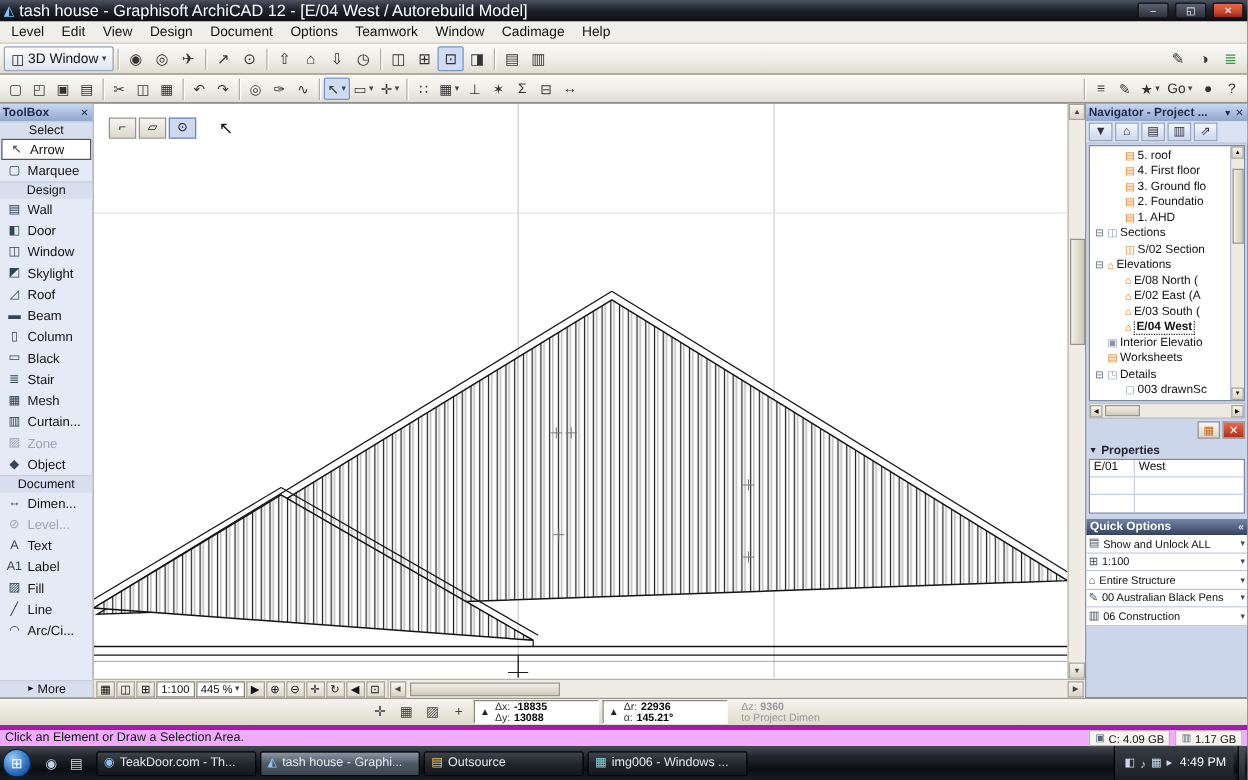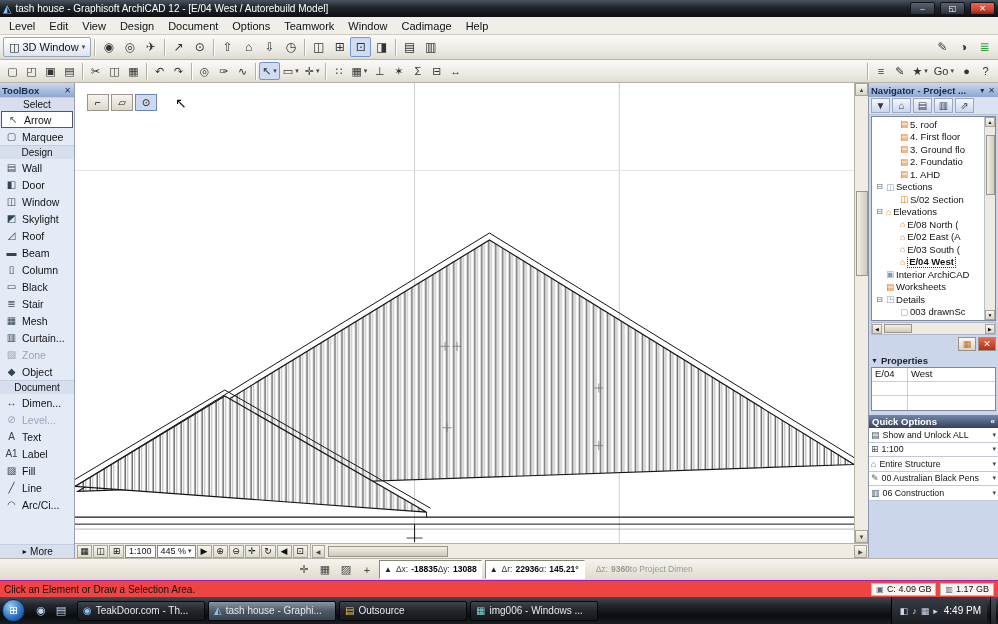--- a/index.html
+++ b/index.html
@@ -9,21 +9,21 @@
  --tree_icon_orange:#e07818; --report_green:#2f9e3f;
 }
 *{box-sizing:border-box;margin:0;padding:0}
 html,body{width:998px;height:624px;overflow:hidden}
 body{font-family:"Liberation Sans","DejaVu Sans",sans-serif;font-size:11px;background:#000;color:#111}
 .app{width:998px;height:624px;display:flex;flex-direction:column}
 
 
 .titlebar{height:17px;background:linear-gradient(#4b5260,#20242c 45%,#0c0e12);display:flex;align-items:center;padding:0 3px;gap:4px;color:#fff;flex:none}
 .titlebar .app-icon{color:#7fc4ff;font-size:11px}
-.titlebar .title{flex:1;font-size:10px;white-space:nowrap;overflow:hidden}
+.titlebar .title{flex:1;font-size:13px;white-space:nowrap;overflow:hidden}
 .winbtn{width:25px;height:13px;display:flex;align-items:center;justify-content:center;font-size:8px;color:#fff;background:linear-gradient(#5a6170,#2b303a);border:1px solid #10131a;border-radius:2px;margin-left:1px}
 .winbtn.close{background:linear-gradient(#e8694f,var(--close_red) 60%,#8c2413)}
 
 
 .menubar{height:18px;background:#f0eee8;border-bottom:1px solid #d0ccc2;display:flex;align-items:center;padding-left:2px;flex:none}
 .menu-item{padding:2px 7px}
 
 
 .toolbar{background:linear-gradient(#fbfaf7,var(--toolbar_face) 60%,#dfdcd2);border-bottom:1px solid #b6b2a6;display:flex;align-items:center;padding:0 3px;flex:none}
 .toolbar.row1{height:25px}
@@ -116,28 +116,28 @@
 .quick-title .ch{margin-left:auto;font-size:8px}
 .qrow{height:14.5px;display:flex;align-items:center;gap:3px;background:#fff;border-bottom:1px solid #c0c8da;font-size:8.8px;padding:0 2px;white-space:nowrap;overflow:hidden;flex:none}
 .qrow .qi{font-size:9px;color:#456}
 .qrow .qd{margin-left:auto;font-size:7px;color:#446}
 
 
 .coordbar{height:22px;background:linear-gradient(#f6f4ee,#dedacc);border-top:1px solid #b6b2a6;display:flex;align-items:center;gap:3px;padding-left:295px;flex:none}
 .cbtn{width:18px;height:17px;display:flex;align-items:center;justify-content:center;font-size:11px;color:#444}
 .cbox{height:19px;min-width:100px;background:#fff;border:1px solid;border-color:#8a867a #fff #fff #8a867a;display:flex;align-items:center;gap:4px;padding:0 4px}
 .cbox .mi{font-size:8px;color:#222}
-.cpair{display:flex;flex-direction:row;justify-content:flex-start;line-height:9px}
+.cpair{display:flex;flex-direction:column;justify-content:flex-start;line-height:9px}
 .cline{display:flex;gap:3px;font-size:8.5px;color:#333}
 .cline b{font-size:8.5px;color:#000}
 .cgray{margin-left:8px}
 .cgray .cline,.cgray .cline b{color:#999}
 
 
-.statusbar{height:17px;background:#ef4444;border-top:1px solid #a21caf;display:flex;align-items:center;padding:0 4px;font-size:10px;flex:none}
+.statusbar{height:17px;background:#f0abfc;border-top:4px solid #a21caf;display:flex;align-items:center;padding:0 4px;font-size:10px;flex:none}
 .statusbar .hint{flex:1}
 .sbox{display:flex;align-items:center;gap:3px;border:1px solid #bcb8ac;background:#f6f4ee;height:13px;padding:0 4px;font-size:9px;margin-left:4px}
 .sbox .si{font-size:8px;color:#567}
 
 
 .taskbar{height:27px;background:linear-gradient(#454a52,#23262c 30%,#0b0d10 70%,#1a1d22);display:flex;align-items:center;padding:0 2px;gap:3px;flex:none}
 .orb{width:23px;height:23px;border-radius:50%;background:radial-gradient(circle at 35% 30%,#9ccaf4,#2f74c4 55%,#0b3a7a);border:1px solid #0a2a55;display:flex;align-items:center;justify-content:center;color:#fff;font-size:11px;flex:none}
 .ql{display:flex;gap:2px;padding:0 4px}
 .qlbtn{width:18px;height:18px;display:flex;align-items:center;justify-content:center;color:#bcd4ee;font-size:11px}
 .task{width:128px;height:20px;display:flex;align-items:center;gap:4px;padding:0 5px;border:1px solid #05070a;border-radius:2px;background:linear-gradient(#3e444d,#22262c 50%,#14171b);color:#e6e9ee;font-size:10px;white-space:nowrap;overflow:hidden}
@@ -497,21 +497,21 @@
           <div class="tree-row lvl3">
               <span class="ti">⌂</span>
               <span class="lbl">E/03 South (</span>
             </div>
           <div class="tree-row lvl3 sel">
               <span class="ti">⌂</span>
               <span class="lbl">E/04 West</span>
             </div>
           <div class="tree-row lvl2">
               <span class="ti gray">▣</span>
-              <span class="lbl">Interior ArchiCAD</span>
+              <span class="lbl">Interior Elevatio</span>
             </div>
           <div class="tree-row lvl2">
               <span class="ti">▤</span>
               <span class="lbl">Worksheets</span>
             </div>
           <div class="tree-row lvl2x">
               <span class="exp">⊟</span>
               <span class="ti gray">◳</span>
               <span class="lbl">Details</span>
             </div>
@@ -537,21 +537,21 @@
         <div class="dock-btn orange">▦</div>
         <div class="dock-btn red">✕</div>
       </div>
       <div class="props">
         <div class="props-head">
           <span class="tri">▼</span>
           <span>Properties</span>
         </div>
         <div class="props-table">
           <div class="prow">
-            <span class="c1">E/04</span>
+            <span class="c1">E/01</span>
             <span class="c2">West</span>
           </div>
           <div class="prow">
             <span class="c1"></span>
             <span class="c2"></span>
           </div>
           <div class="prow">
             <span class="c1"></span>
             <span class="c2"></span>
           </div>

